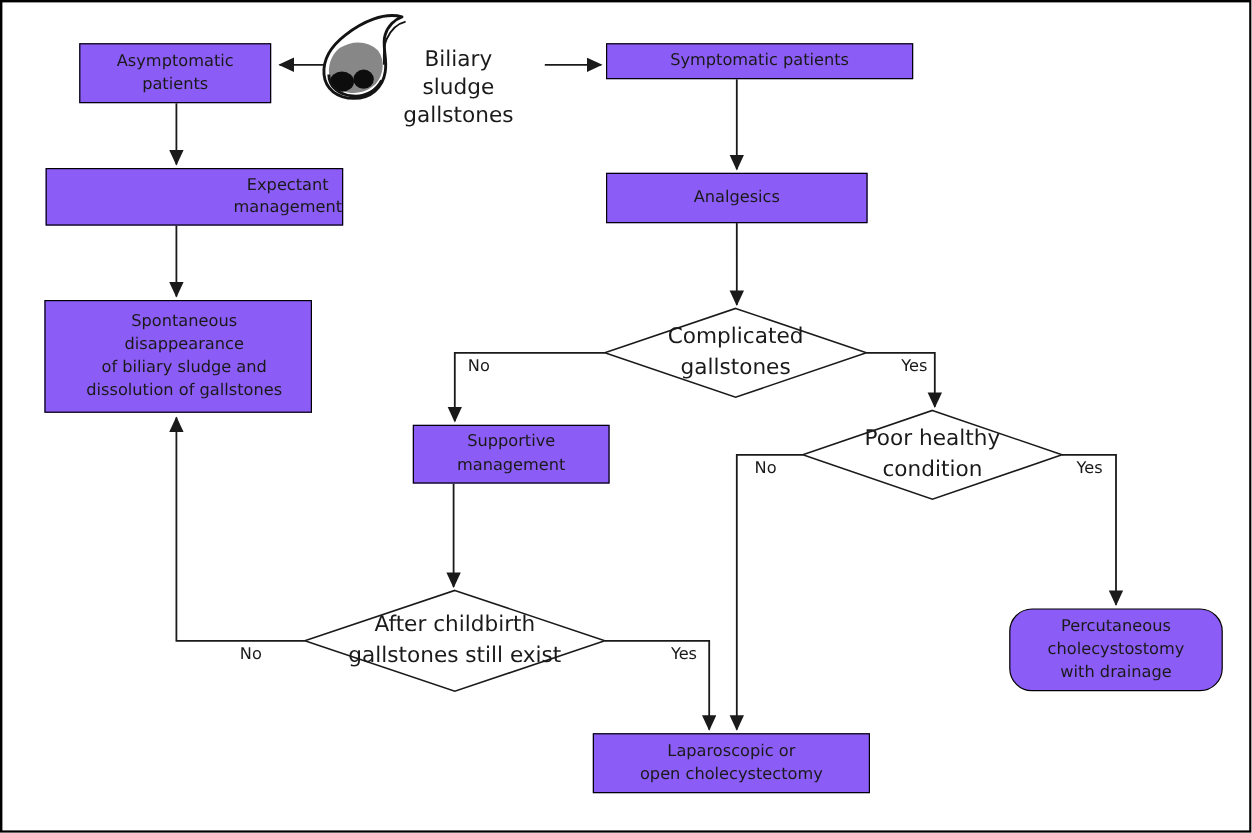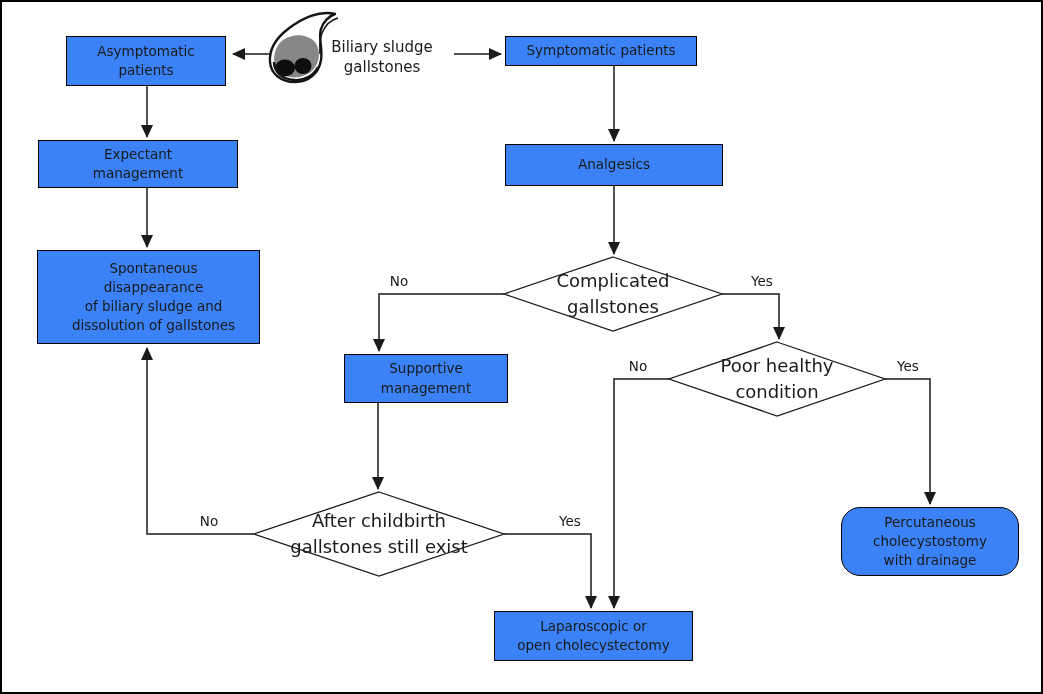--- a/index.html
+++ b/index.html
@@ -16,21 +16,21 @@
   }
   #wires {
     position: absolute;
     left: 0; top: 0;
     width: 1043px; height: 694px;
   }
   .node {
     position: absolute;
     box-sizing: border-box;
     border: 1.5px solid #000;
-    background: #3b82f6;
+    background: #8b5cf6;
     display: flex;
     align-items: center;
     justify-content: center;
     text-align: center;
     font-size: 13.5px;
     line-height: 1.42;
   }
   .diamond-label {
     position: absolute;
     display: flex;
@@ -41,26 +41,27 @@
     line-height: 1.42;
     background: transparent;
   }
   .label { white-space: pre-line; }
   .edge-label {
     position: absolute;
     font-size: 13.5px;
     text-align: center;
     width: 44px;
     background: transparent;
+    margin-top: 24px;
   }
   .icon-label {
     position: absolute;
     left: 322px; top: 36px; width: 116px;
     text-align: center;
-    font-size: 15px;
+    font-size: 18px;
     line-height: 1.3;
   }
 </style>
 </head>
 <body>
 
 <div id="canvas">
 
   <svg id="wires" viewBox="0 0 1043 694" xmlns="http://www.w3.org/2000/svg">
     <defs>
@@ -104,25 +105,25 @@
   </svg>
 
   <div class="icon-label label">Biliary sludge
 gallstones</div>
 
   <div class="node" style="left:64px; top:34px; width:160px; height:50px;">
     <span class="label">Asymptomatic
 patients</span>
   </div>
 
-  <div class="node" style="left:503px; top:34px; width:192px; height:30px;">
+  <div class="node" style="left:503px; top:34px; width:256px; height:30px;">
     <span class="label">Symptomatic patients</span>
   </div>
 
-  <div class="node" style="left:36px; top:138px; width:200px; height:48px;">
+  <div class="node" style="left:36px; top:138px; width:248px; height:48px;justify-content:flex-end;">
     <span class="label">Expectant
 management</span>
   </div>
 
   <div class="node" style="left:35px; top:248px; width:223px; height:94px;padding-left:10px;">
     <span class="label">Spontaneous
 disappearance
 of biliary sludge and
 dissolution of gallstones</span>
   </div>
@@ -135,21 +136,21 @@
     <span class="label">Supportive
 management</span>
   </div>
 
   <div class="node" style="left:839px; top:505px; width:178px; height:69px;border-radius:19px;">
     <span class="label">Percutaneous
 cholecystostomy
 with drainage</span>
   </div>
 
-  <div class="node" style="left:492px; top:609px; width:199px; height:50px;justify-content:center;">
+  <div class="node" style="left:492px; top:609px; width:231px; height:50px;justify-content:center;">
     <span class="label">Laparoscopic or
 open cholecystectomy</span>
   </div>
 
   <div class="diamond-label" style="left:521px; top:265px; width:180px; height:54px;">
     <span class="label">Complicated
 gallstones</span>
   </div>
 
   <div class="diamond-label" style="left:685px; top:350px; width:180px; height:54px;">

